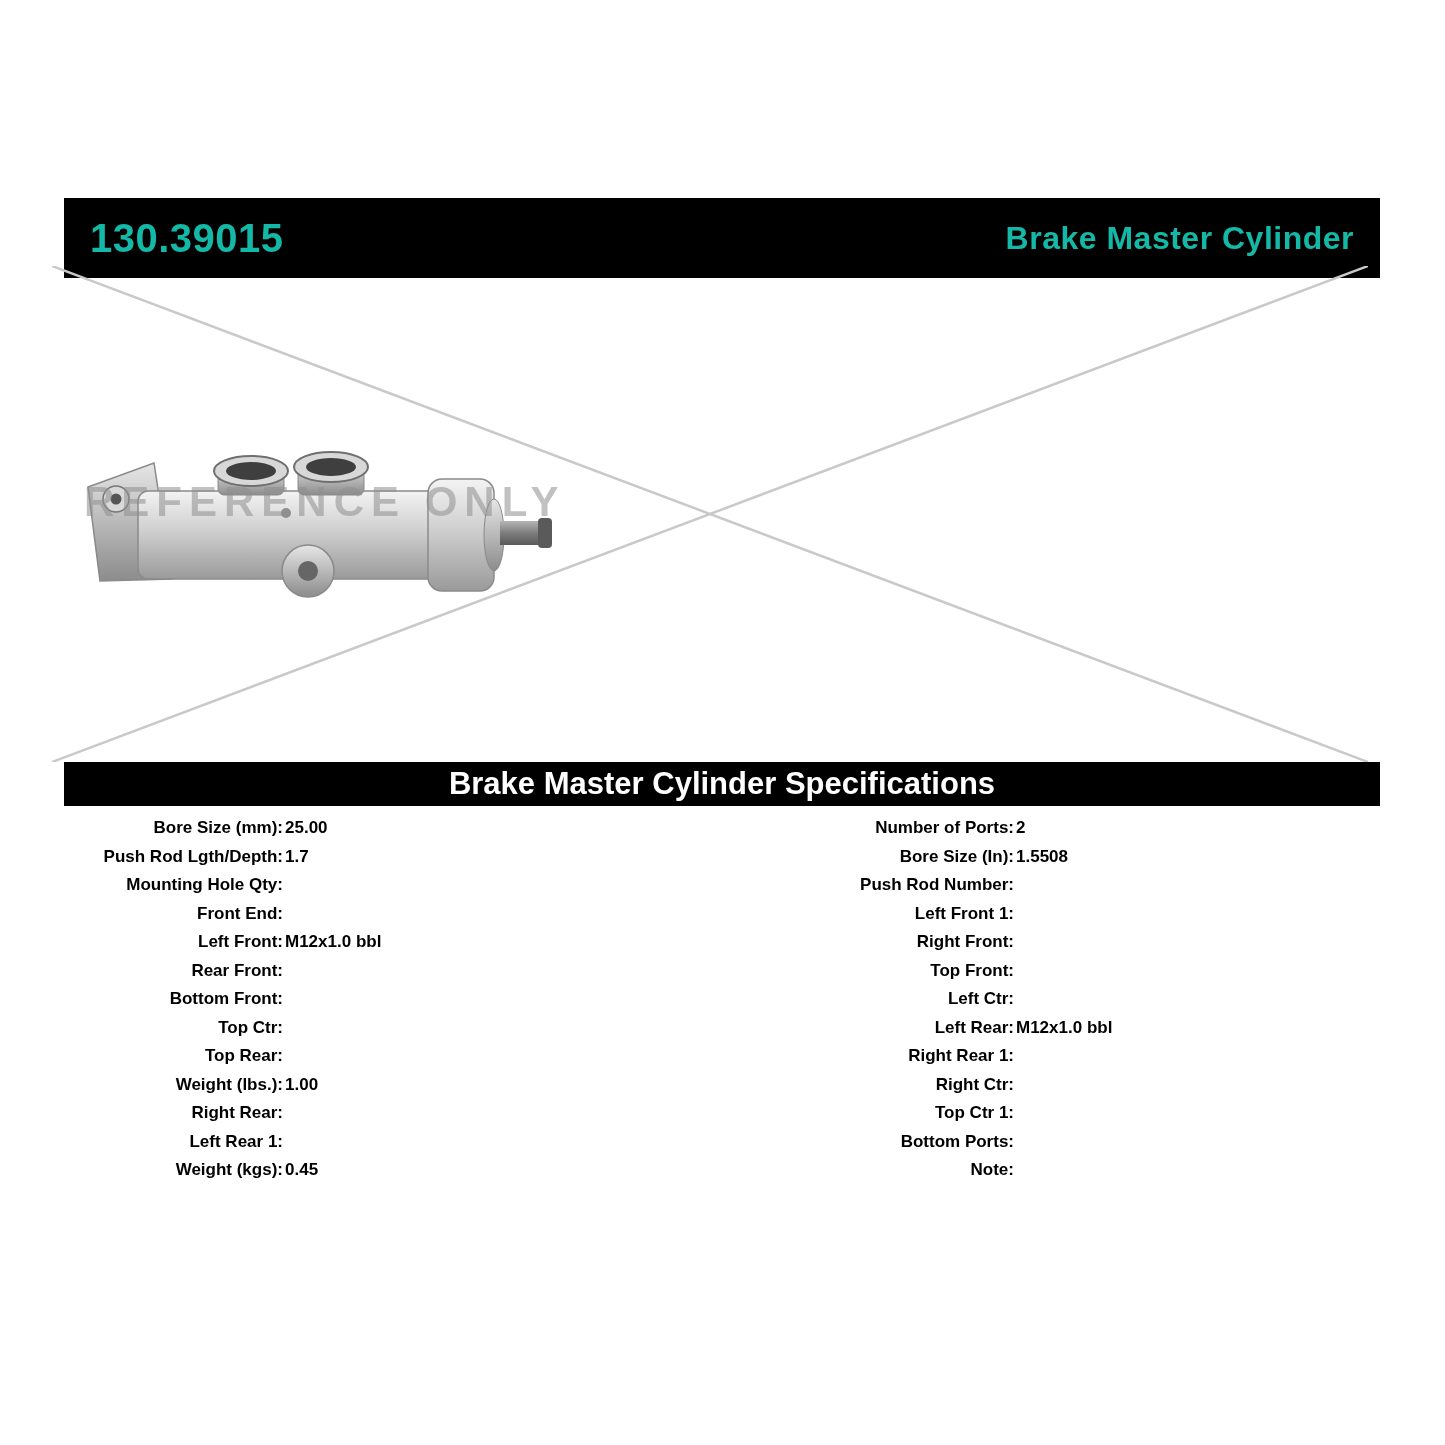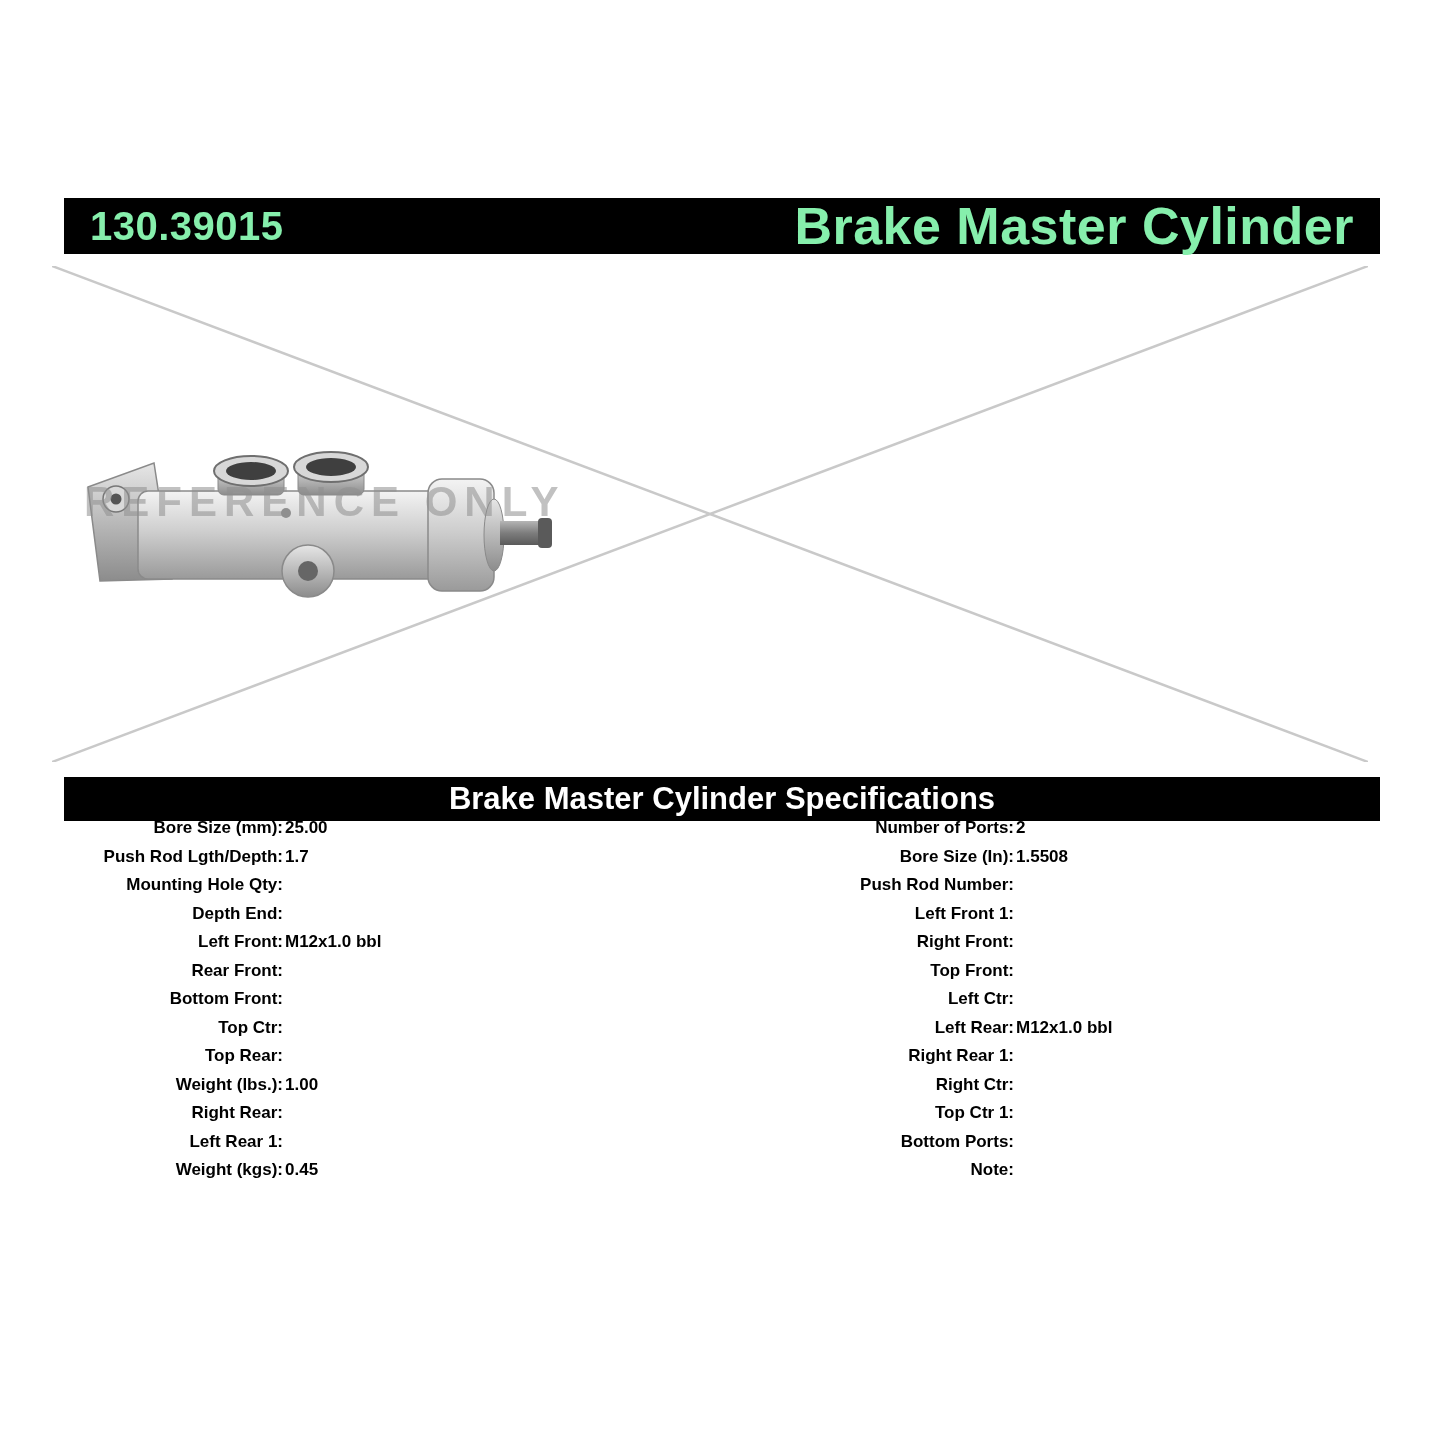--- a/index.html
+++ b/index.html
@@ -17,35 +17,35 @@
     inset: 0;
     background: #fff;
   }
 
   
   .header-bar {
     position: absolute;
     left: 64px;
     top: 198px;
     width: 1316px;
-    height: 56px;
+    height: 80px;
     background: #000;
-    color: #86efac;
+    color: #14b8a6;
     display: flex;
     align-items: center;
     justify-content: space-between;
     padding: 0 26px;
   }
   .header-bar .part-number {
     font-size: 40px;
     font-weight: 700;
     letter-spacing: 0.5px;
   }
   .header-bar .product-name {
-    font-size: 52px;
+    font-size: 32px;
     font-weight: 700;
     letter-spacing: 0.5px;
   }
 
   
   .image-zone {
     position: absolute;
     left: 52px;
     top: 266px;
     width: 1316px;
@@ -87,21 +87,20 @@
     position: absolute;
     left: 64px;
     top: 762px;
     width: 1316px;
     height: 44px;
     background: #000;
     color: #fff;
     display: flex;
     align-items: center;
     justify-content: center;
-    margin-top: 15px;
   }
   .spec-title-bar .spec-title {
     font-size: 31px;
     font-weight: 700;
   }
   .spec-area {
     position: absolute;
     left: 64px;
     top: 818px;
     width: 1316px;
@@ -207,21 +206,21 @@
         </div>
         <div class="spec-row">
           <span class="spec-label">Push Rod Lgth/Depth:</span>
           <span class="spec-value">1.7</span>
         </div>
         <div class="spec-row">
           <span class="spec-label">Mounting Hole Qty:</span>
           <span class="spec-value"></span>
         </div>
         <div class="spec-row">
-          <span class="spec-label">Depth End:</span>
+          <span class="spec-label">Front End:</span>
           <span class="spec-value"></span>
         </div>
         <div class="spec-row">
           <span class="spec-label">Left Front:</span>
           <span class="spec-value">M12x1.0 bbl</span>
         </div>
         <div class="spec-row">
           <span class="spec-label">Rear Front:</span>
           <span class="spec-value"></span>
         </div>

